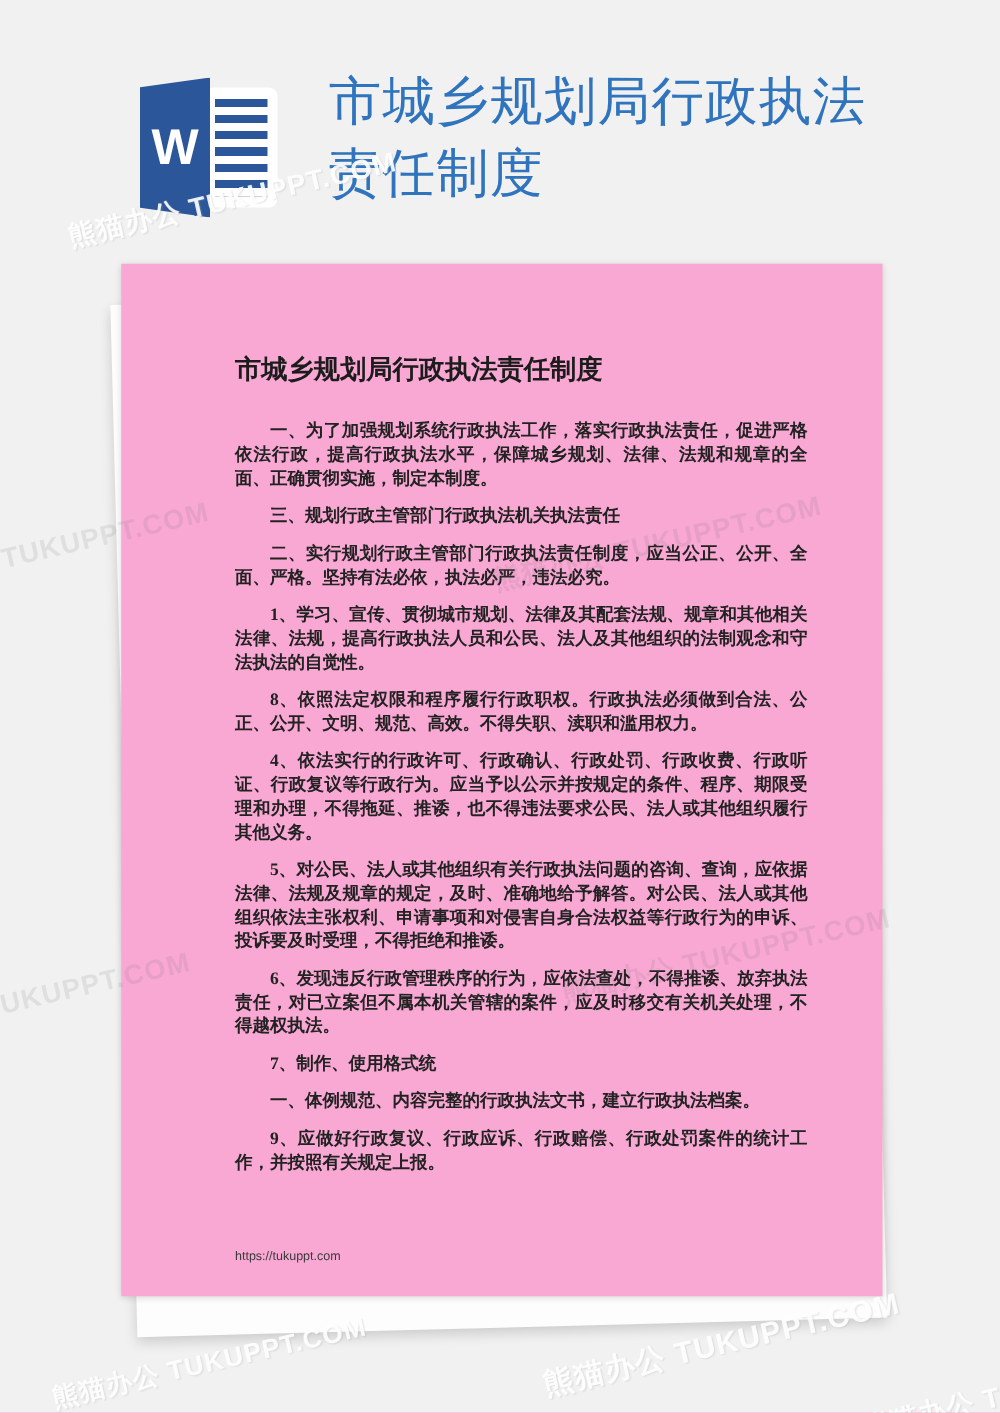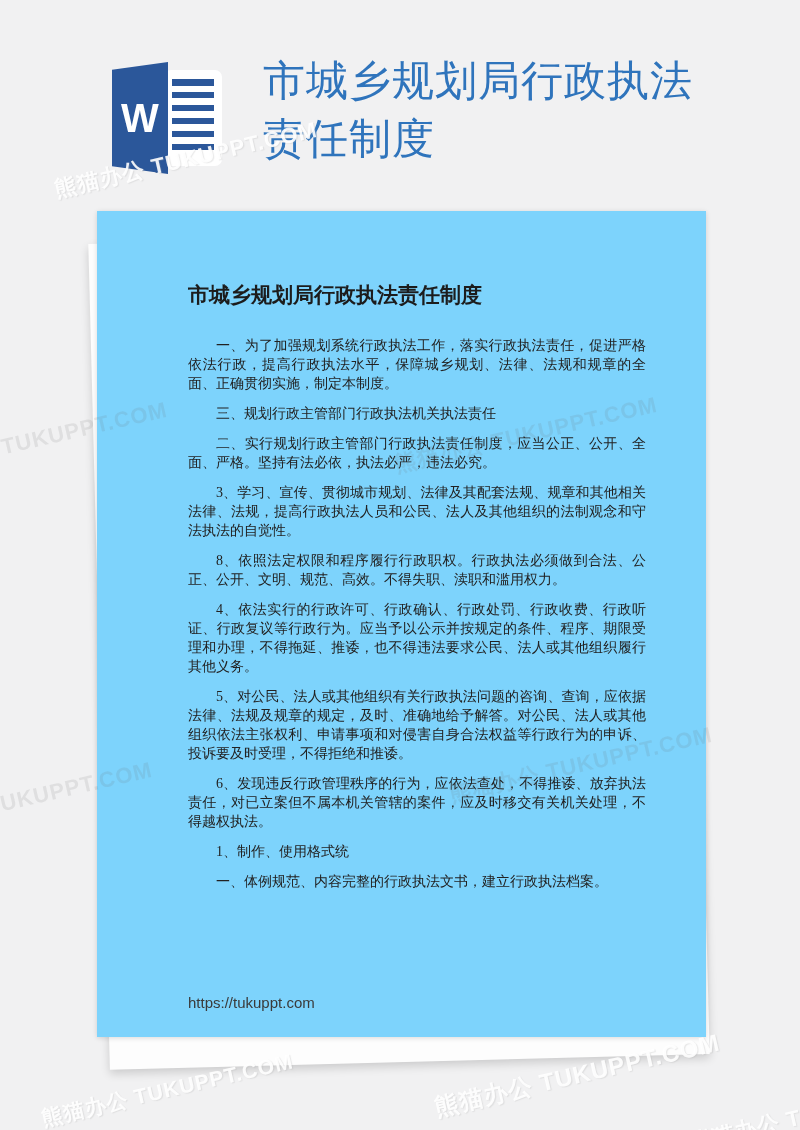--- a/index.html
+++ b/index.html
@@ -24,39 +24,39 @@
   }
   
   .back-sheet{
     position:absolute;left:99px;top:236px;width:600px;height:826px;
     background:#fdfdfd;z-index:4;
     transform:rotate(-1.5deg);
     box-shadow:0 4px 10px rgba(0,0,0,0.16);
   }
   .page{
     position:absolute;left:97px;top:211px;width:609px;height:826px;
-    background:#7dd3fc;z-index:10;
+    background:#f9a8d4;z-index:10;
     box-shadow:0 1px 5px rgba(0,0,0,0.14);
     box-sizing:border-box;
     padding:70px 60px 0 91px;
   }
   .doc-title{
     font-size:21px;font-weight:700;color:#1c1c1c;
     margin:0 0 27px 0;
     font-family:"Liberation Sans",sans-serif;
   }
   .doc-body p{
     margin:0 0 11px 0;
     font-family:"Liberation Serif",serif;
     font-size:14px;line-height:19px;color:#222222;
-    text-align:justify;text-indent:2em;
+    text-align:justify;text-indent:2em;font-weight:bold;
   }
   .doc-footer{
     position:absolute;left:91px;bottom:26px;
-    font-size:15px;color:#3a3a3a;text-decoration:none;
+    font-size:10px;color:#3a3a3a;text-decoration:none;
     font-family:"Liberation Sans",sans-serif;
   }
   
   .wm{
     position:absolute;z-index:40;pointer-events:none;
     font-weight:700;letter-spacing:1px;white-space:nowrap;
     transform:rotate(-13deg);transform-origin:0 50%;
   }
   .wm-light{color:rgba(255,255,255,0.9);text-shadow:1px 1px 1px rgba(170,170,170,0.25);}
   .wm-dark{color:rgba(110,110,110,0.13);}
@@ -88,27 +88,28 @@
 </div>
 
 <div class="back-sheet"></div>
 
 <div class="page">
   <h1 class="doc-title">市城乡规划局行政执法责任制度</h1>
   <div class="doc-body">
       <p>一、为了加强规划系统行政执法工作，落实行政执法责任，促进严格依法行政，提高行政执法水平，保障城乡规划、法律、法规和规章的全面、正确贯彻实施，制定本制度。</p>
       <p>三、规划行政主管部门行政执法机关执法责任</p>
       <p>二、实行规划行政主管部门行政执法责任制度，应当公正、公开、全面、严格。坚持有法必依，执法必严，违法必究。</p>
-      <p>3、学习、宣传、贯彻城市规划、法律及其配套法规、规章和其他相关法律、法规，提高行政执法人员和公民、法人及其他组织的法制观念和守法执法的自觉性。</p>
+      <p>1、学习、宣传、贯彻城市规划、法律及其配套法规、规章和其他相关法律、法规，提高行政执法人员和公民、法人及其他组织的法制观念和守法执法的自觉性。</p>
       <p>8、依照法定权限和程序履行行政职权。行政执法必须做到合法、公正、公开、文明、规范、高效。不得失职、渎职和滥用权力。</p>
       <p>4、依法实行的行政许可、行政确认、行政处罚、行政收费、行政听证、行政复议等行政行为。应当予以公示并按规定的条件、程序、期限受理和办理，不得拖延、推诿，也不得违法要求公民、法人或其他组织履行其他义务。</p>
       <p>5、对公民、法人或其他组织有关行政执法问题的咨询、查询，应依据法律、法规及规章的规定，及时、准确地给予解答。对公民、法人或其他组织依法主张权利、申请事项和对侵害自身合法权益等行政行为的申诉、投诉要及时受理，不得拒绝和推诿。</p>
       <p>6、发现违反行政管理秩序的行为，应依法查处，不得推诿、放弃执法责任，对已立案但不属本机关管辖的案件，应及时移交有关机关处理，不得越权执法。</p>
-      <p>1、制作、使用格式统</p>
+      <p>7、制作、使用格式统</p>
       <p>一、体例规范、内容完整的行政执法文书，建立行政执法档案。</p>
+      <p>9、应做好行政复议、行政应诉、行政赔偿、行政处罚案件的统计工作，并按照有关规定上报。</p>
     </div>
   <a class="doc-footer" href="#">https://tukuppt.com</a>
 </div>
 
 <span class="wm wm-light wm1">熊猫办公 TUKUPPT.COM</span>
 <span class="wm wm-dark  wm2">熊猫办公 TUKUPPT.COM</span>
 <span class="wm wm-dark  wm3">熊猫办公 TUKUPPT.COM</span>
 <span class="wm wm-dark  wm4">熊猫办公 TUKUPPT.COM</span>
 <span class="wm wm-dark  wm5">熊猫办公 TUKUPPT.COM</span>
 <span class="wm wm-light wm6">熊猫办公 TUKUPPT.COM</span>

